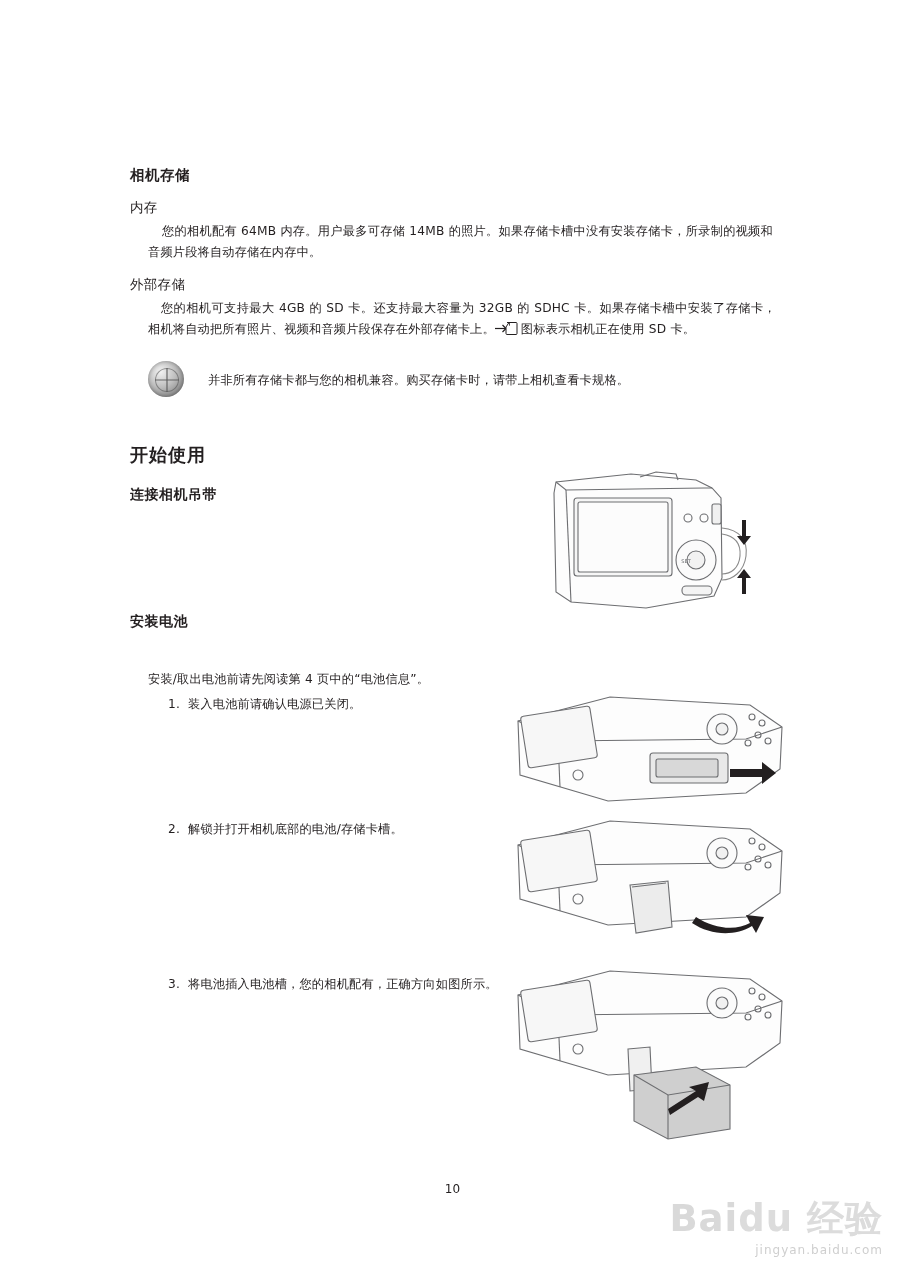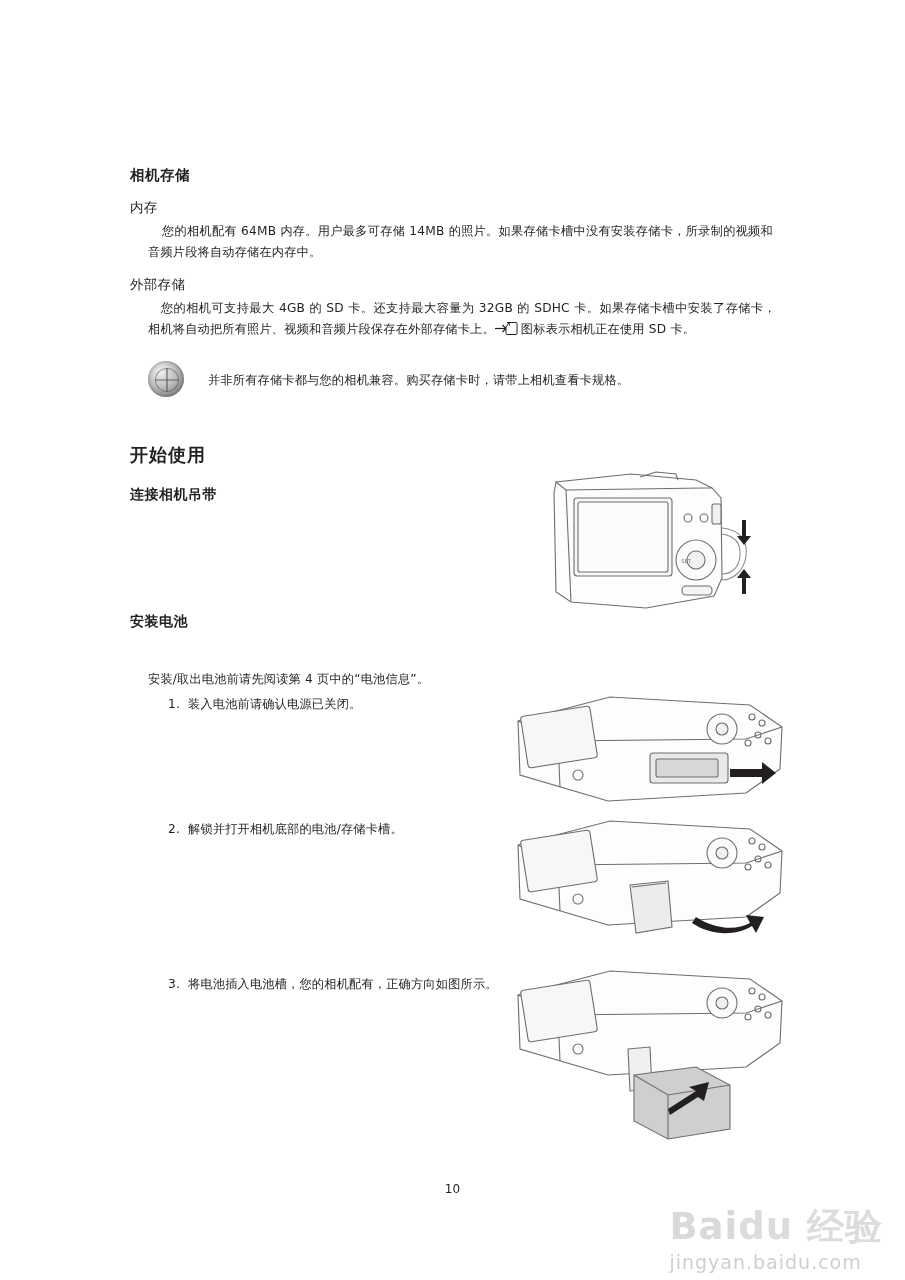--- a/index.html
+++ b/index.html
@@ -78,34 +78,34 @@
   
   .sd-icon{
     display:inline-block;
     position:relative;
     width:26px;height:15px;
     vertical-align:-3px;
   }
   
   .wm{
     position:absolute;
-    right:22px;bottom:28px;
-    text-align:left;
+    right:22px;bottom:44px;
+    text-align:right;
     user-select:none;
   }
   .wm-main{
     font-size:37px;
     font-weight:bold;
     color:#dcdcdc;
     letter-spacing:1px;
     line-height:1;
   }
   .wm-main .b{color:#d9d9d9;}
   .wm-sub{
-    font-size:19px;
+    font-size:12px;
     color:#cfcfcf;
     margin-top:6px;
     letter-spacing:1px;
   }
   .fig{position:absolute;}
 </style>
 </head>
 <body>
 
 <div class="page">

